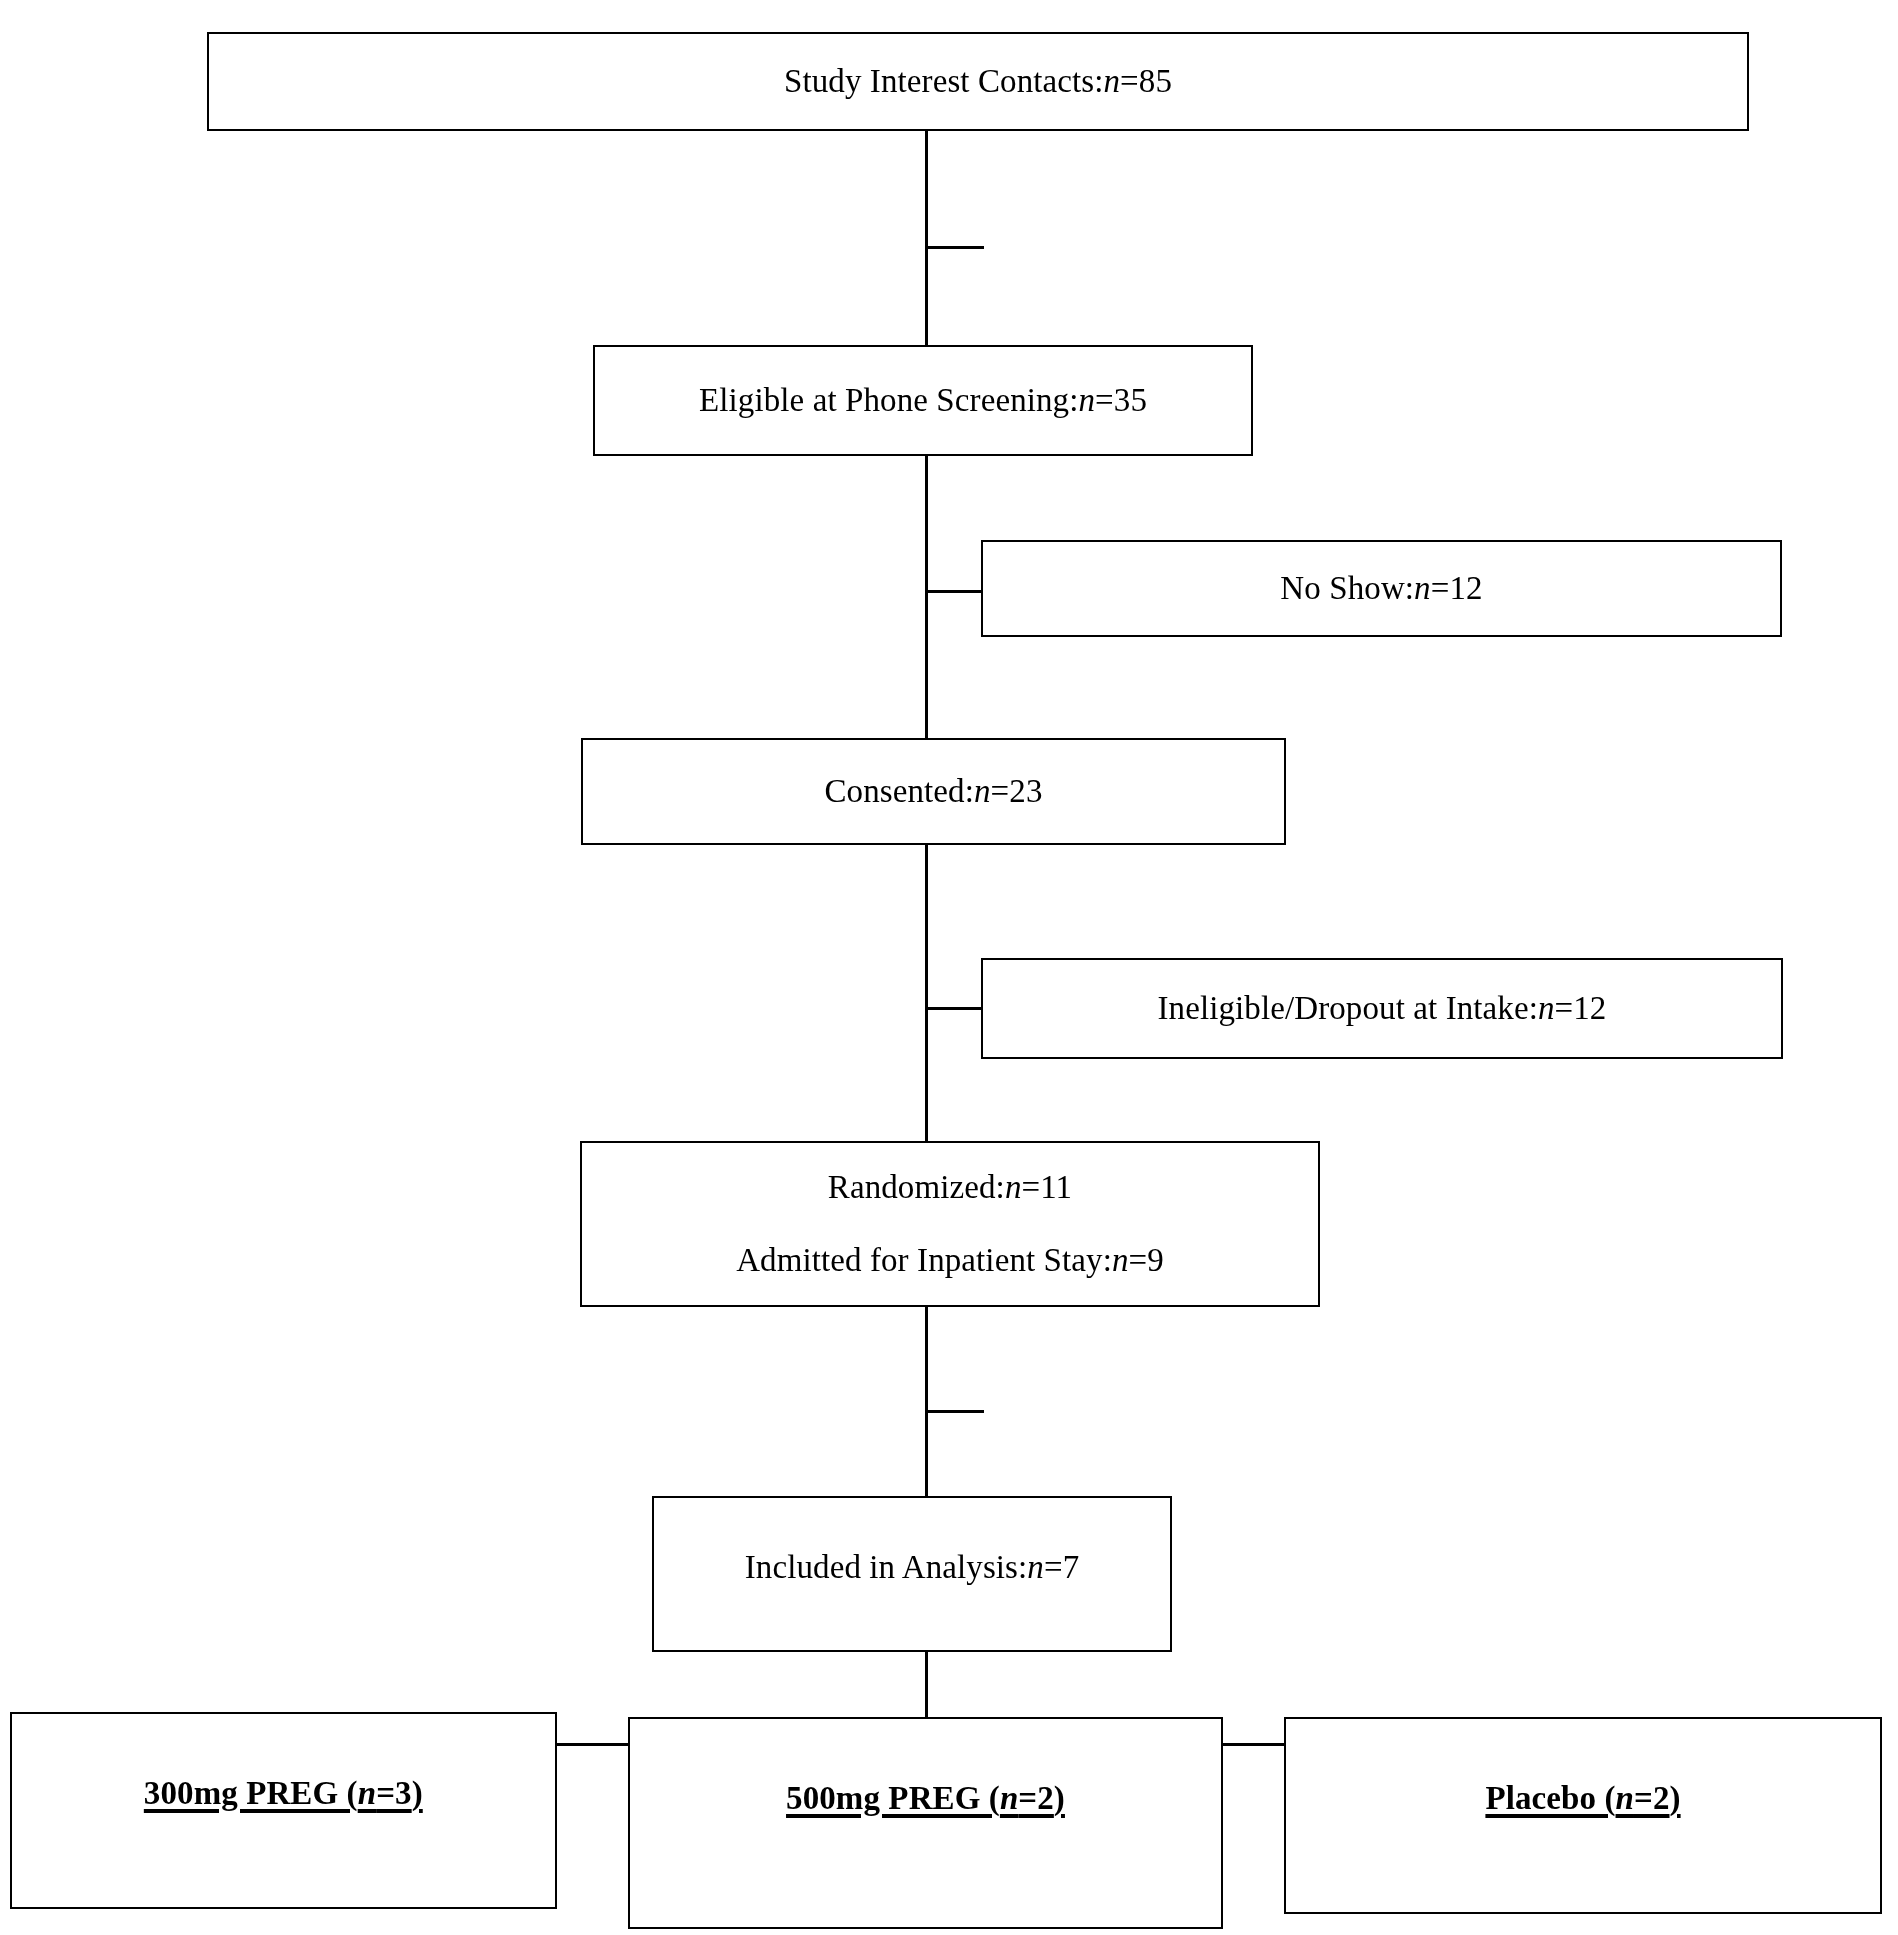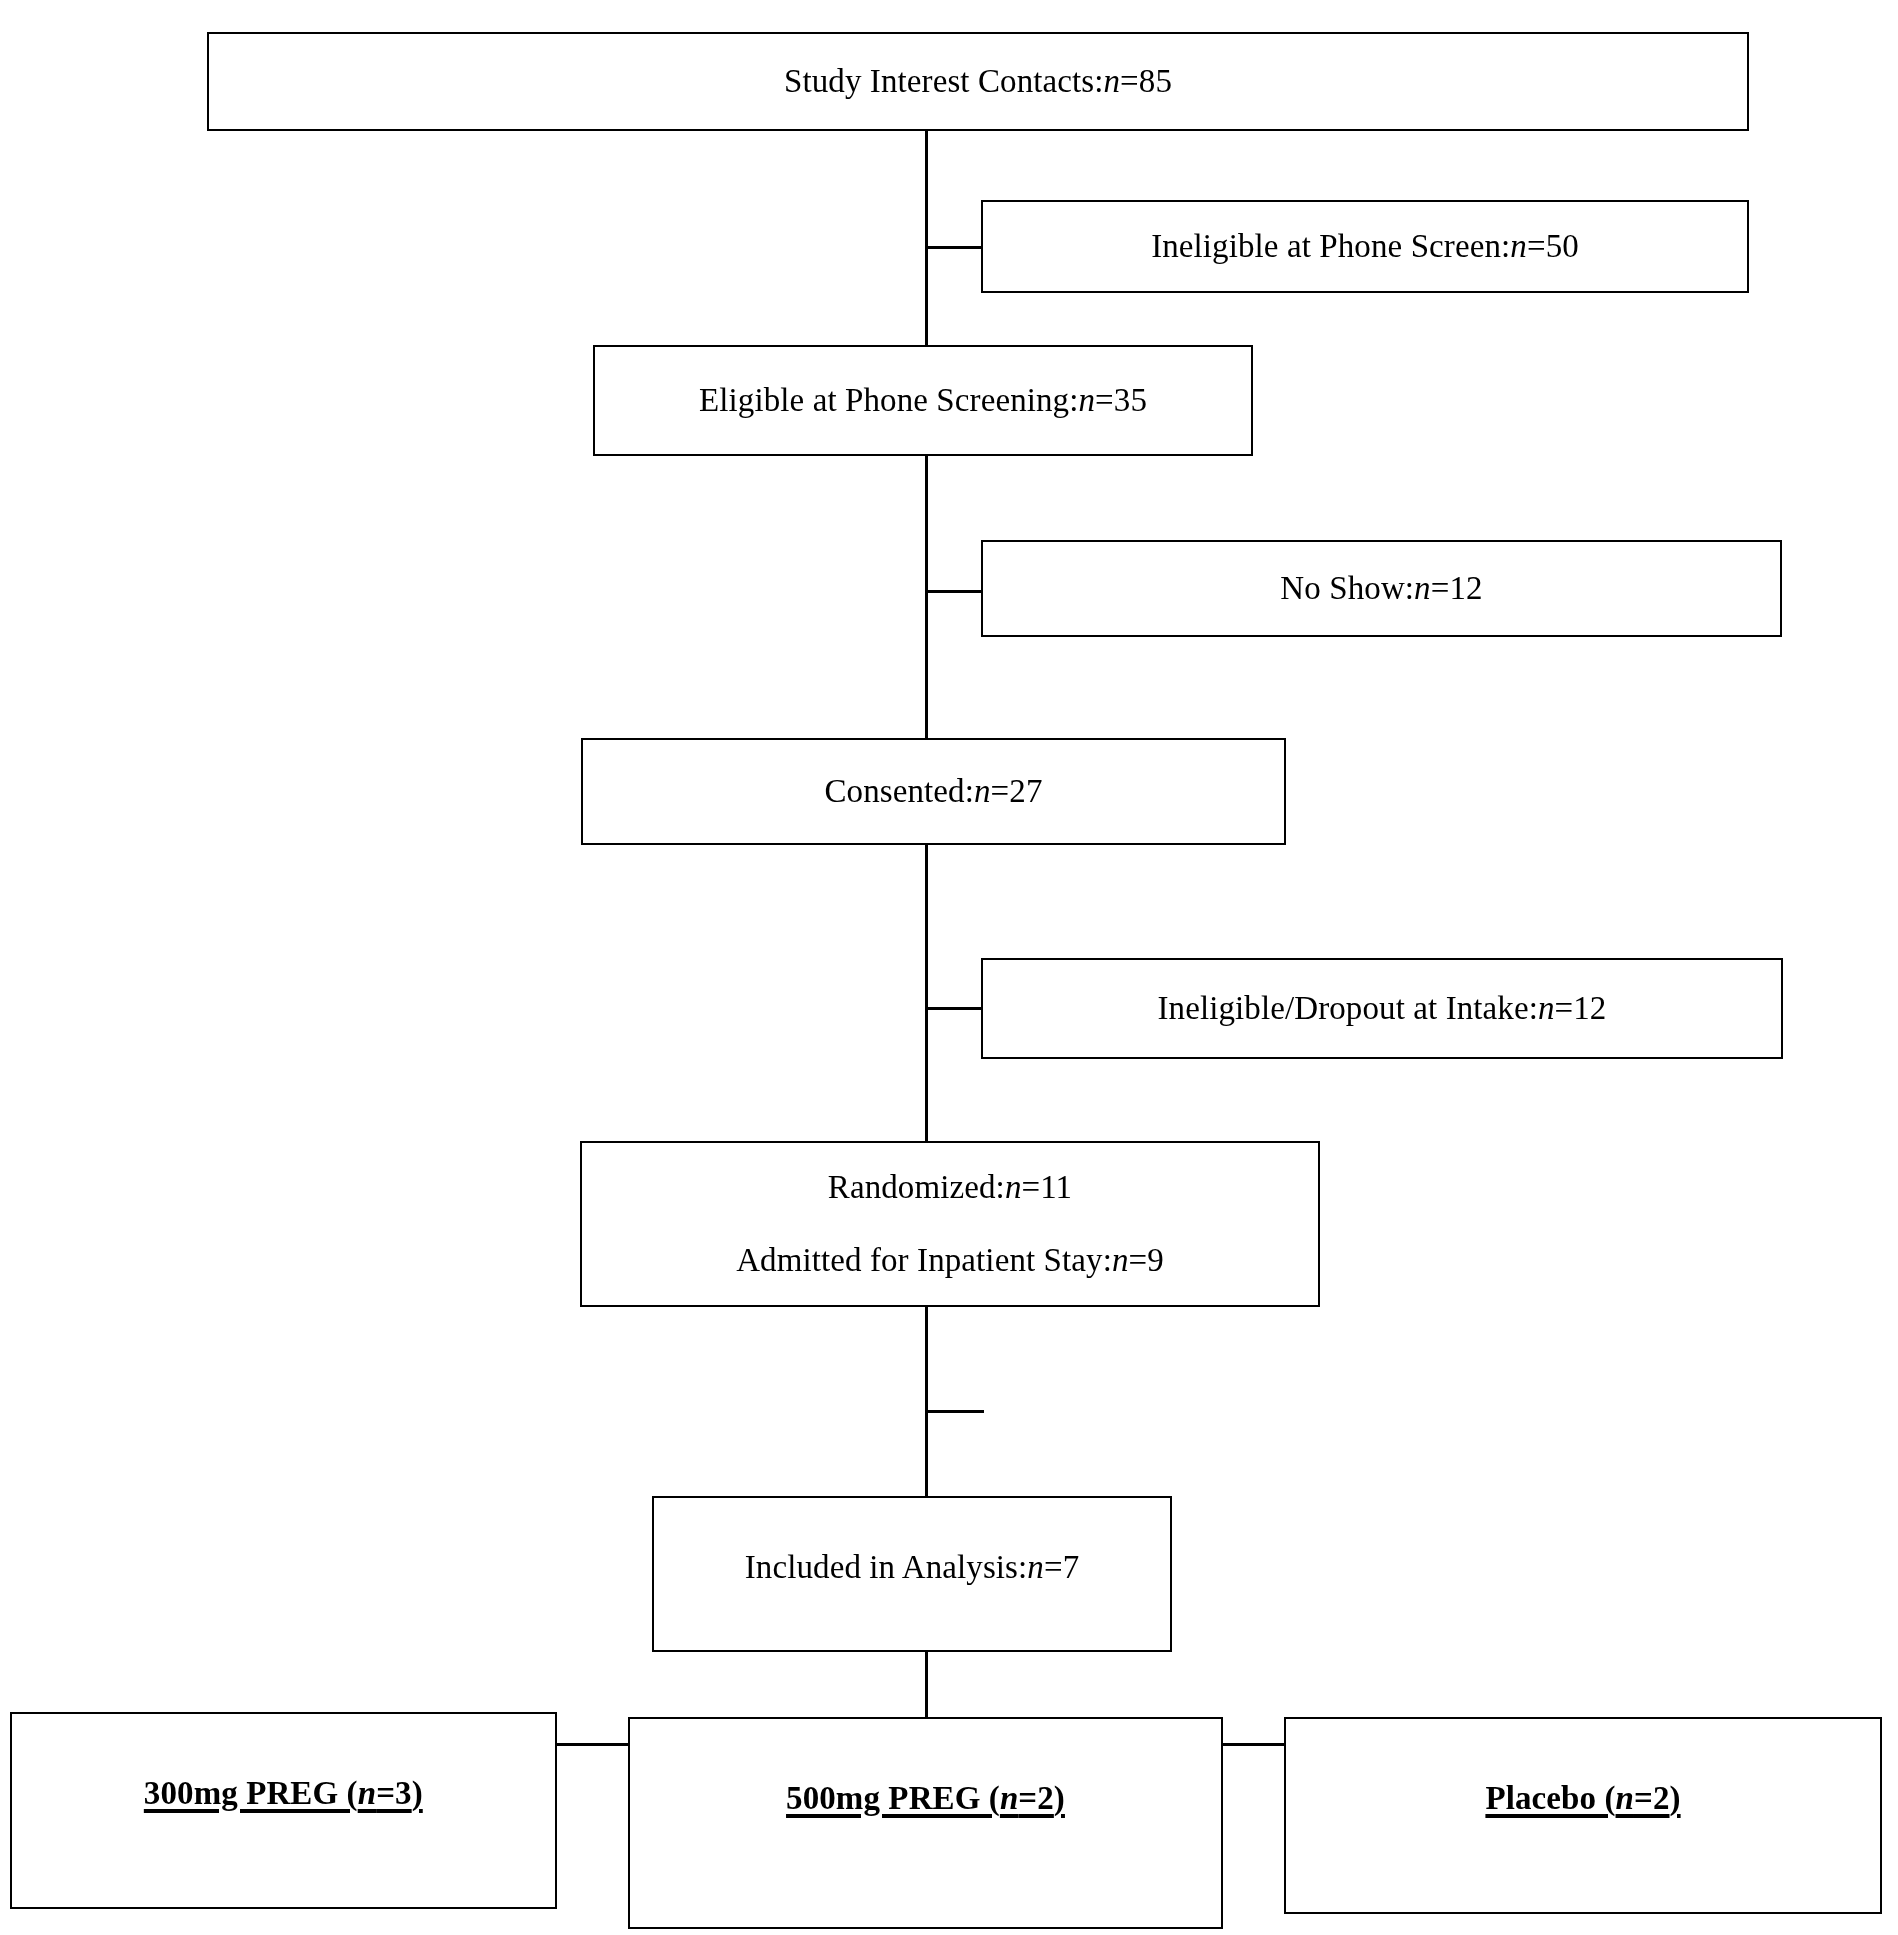--- a/index.html
+++ b/index.html
@@ -90,41 +90,36 @@
 
   <div class="hline" style="left:554px; top:1743px; width:76px;"></div>
   <div class="hline" style="left:1221px; top:1743px; width:65px;"></div>
 
   <div class="node" style="left:207px; top:32px; width:1542px; height:99px;">
     <span class="line">
       <span>Study Interest Contacts:</span><span class="ital">n</span><span>=85</span>
     </span>
   </div>
 
-  <div class="node" style="left:981px; top:200px; width:768px; height:93px;">
-    <span class="line">
-      <span>Ineligible at Phone Screen:</span><span class="ital">n</span><span>=50</span>
-    </span>
-  </div>
 
   <div class="node" style="left:593px; top:345px; width:660px; height:111px;">
     <span class="line">
       <span>Eligible at Phone Screening:</span><span class="ital">n</span><span>=35</span>
     </span>
   </div>
 
   <div class="node" style="left:981px; top:540px; width:801px; height:97px;">
     <span class="line">
       <span>No Show:</span><span class="ital">n</span><span>=12</span>
     </span>
   </div>
 
   <div class="node" style="left:581px; top:738px; width:705px; height:107px;">
     <span class="line">
-      <span>Consented:</span><span class="ital">n</span><span>=27</span>
+      <span>Consented:</span><span class="ital">n</span><span>=23</span>
     </span>
   </div>
 
   <div class="node" style="left:981px; top:958px; width:802px; height:101px;">
     <span class="line">
       <span>Ineligible/Dropout at Intake:</span><span class="ital">n</span><span>=12</span>
     </span>
   </div>
 
   <div class="node two-line" style="left:580px; top:1141px; width:740px; height:166px;">

